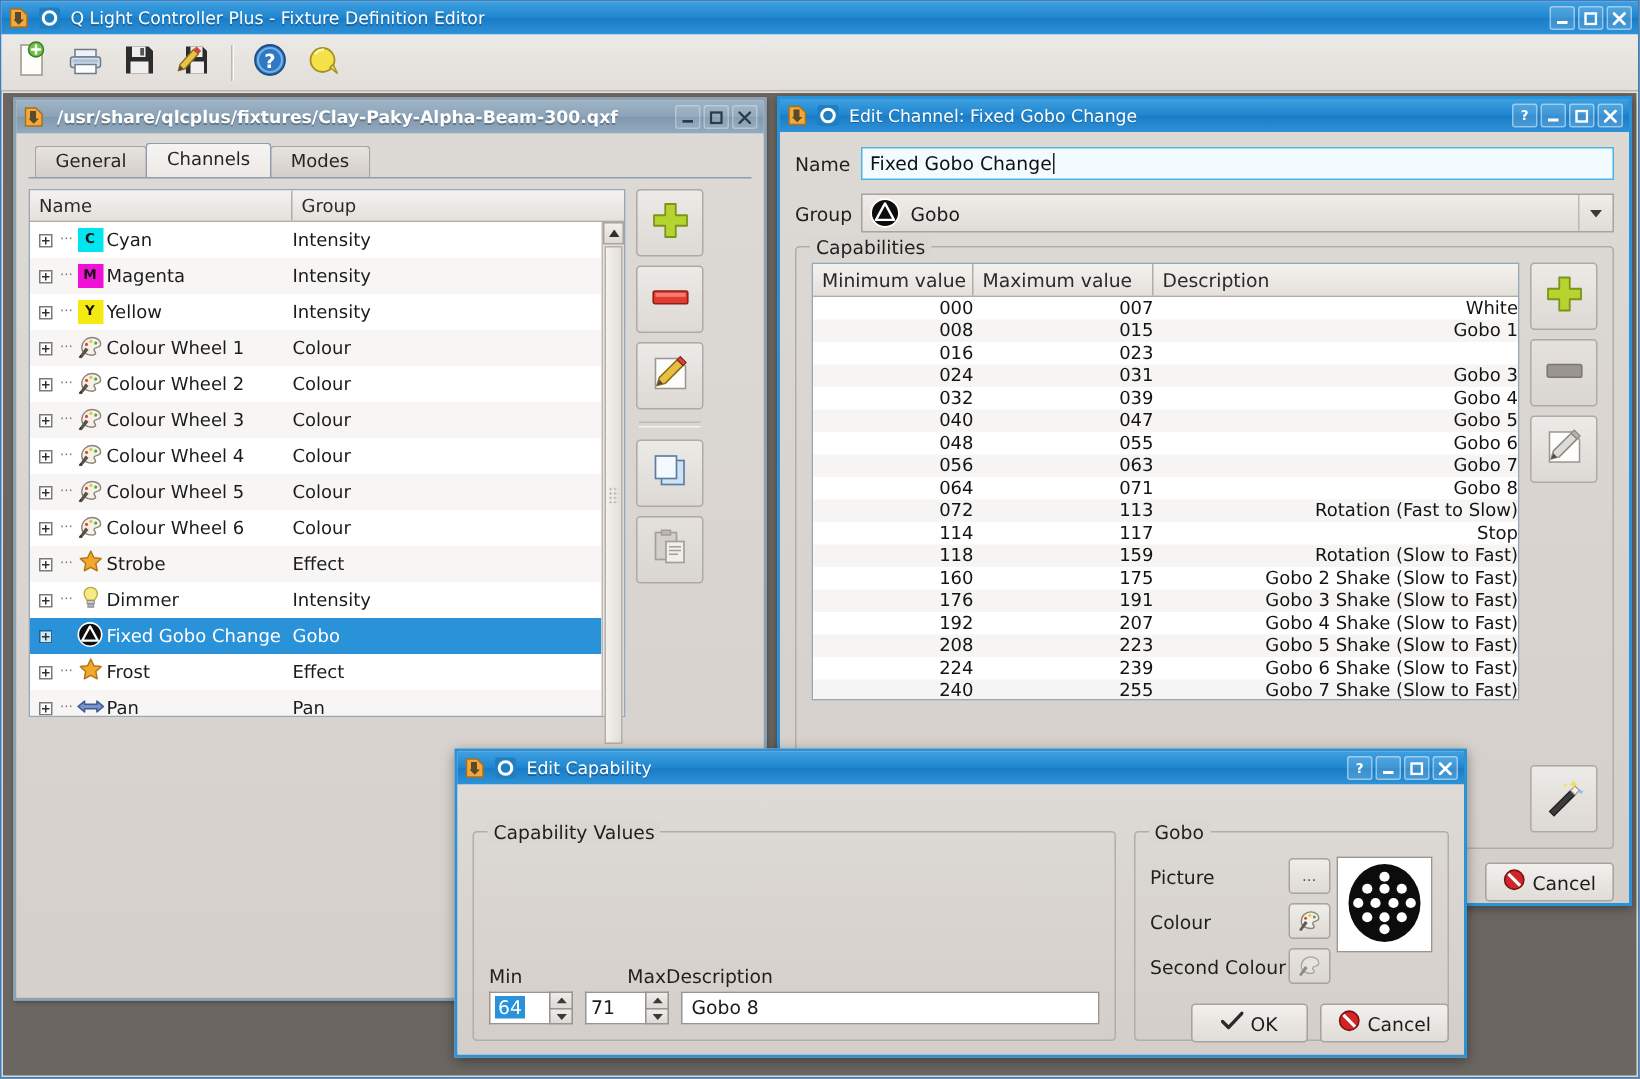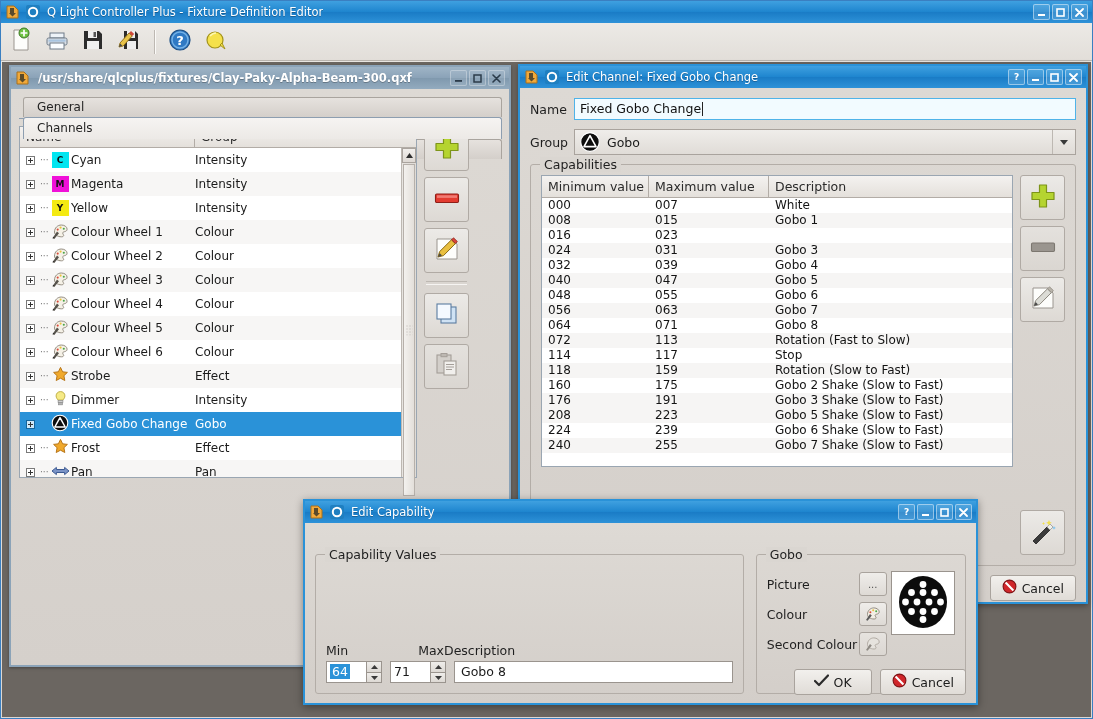--- a/index.html
+++ b/index.html
@@ -39,22 +39,22 @@
   
   .desktop{position:absolute;left:1px;top:61px;right:1px;bottom:1px;background:#6b6661;}
 
   
   .mdi{position:absolute;left:7px;top:3px;width:502px;height:602px;
        background:#d7d2cd;border:2px solid #8ba3b8;box-sizing:border-box;
        box-shadow:0 1px 3px rgba(0,0,0,.35);}
   .mdi .body{position:absolute;left:0;top:22px;right:0;bottom:0;
              background:linear-gradient(#ddd9d4,#d5d0cb);padding:8px 8px 6px 8px;box-sizing:border-box;}
 
-  .tabstrip{display:flex;height:22px;padding-left:4px;
-            border-bottom:1px solid #8d9eb0;box-sizing:border-box;flex-direction:column;}
+  .tabstrip{display:flex;align-items:flex-end;height:22px;padding-left:4px;
+            border-bottom:1px solid #8d9eb0;box-sizing:border-box;}
   .tab{height:20px;line-height:19px;padding:0 13px;font-size:12px;
        background:linear-gradient(#e6e2de,#d4cfca);border:1px solid #a9a49e;
        border-bottom:none;border-radius:3px 3px 0 0;margin-right:-1px;color:#242424;}
   .tab.active{background:linear-gradient(#f6f4f2,#ece9e6);height:22px;line-height:21px;
               border-color:#8d9eb0;position:relative;z-index:2;}
 
   .editarea{display:flex;gap:7px;margin-top:7px;}
   .treewrap{position:relative;width:398px;height:352px;
             background:#ffffff;border:1px solid #9aa6b2;box-sizing:border-box;}
   .hdrrow{display:flex;height:21px;background:linear-gradient(#f4f2f0,#e4e0db);
@@ -117,21 +117,21 @@
                   border-left:1px solid #bdb8b2;}
   .gbox{border:1px solid #b3ada7;border-radius:3px;padding:10px 10px 10px 10px;position:relative;margin-top:8px;}
   .gbox>.lg{position:absolute;top:-8px;left:9px;background:#dad6d1;padding:0 4px;font-size:12.5px;color:#1f1f1f;}
   .capwrap{display:flex;gap:7px;}
   .captbl{flex:1 1 auto;background:#ffffff;border:1px solid #9aa6b2;box-sizing:border-box;height:292px;overflow:hidden;}
   .ch{display:flex;height:22px;background:linear-gradient(#f4f2f0,#e4e0db);border-bottom:1px solid #b2aca6;box-sizing:border-box;}
   .chc{font-size:12.5px;line-height:21px;padding-left:6px;border-right:1px solid #b2aca6;box-sizing:border-box;color:#2a2a2a;}
   .cc1{width:107px;} .cc2{width:120px;} .cc3{flex:1 1 auto;border-right:none;}
   .crow{display:flex;height:15px;font-size:12px;line-height:15px;color:#141414;}
   .crow.alt{background:#f6f5f4;}
-  .crc{padding-left:6px;box-sizing:border-box;}
+  .crc{padding-left:6px;box-sizing:border-box;text-align:right;}
   .rc1{width:107px;} .rc2{width:120px;} .rc3{flex:1 1 auto;}
   .capbtns{display:flex;flex-direction:column;gap:6px;}
   .cancel-row{display:flex;justify-content:flex-end;margin-top:9px;}
   .btn{height:26px;min-width:78px;display:flex;align-items:center;justify-content:center;gap:5px;
        padding:0 11px;background:linear-gradient(#f2f0ed,#e0dcd7);border:1px solid #a9a39d;
        border-radius:3px;box-sizing:border-box;font-size:12.5px;color:#1b1b1b;}
 
   
   .dlg-cap{position:absolute;left:302px;top:498px;width:675px;height:206px;
            background:#d7d2cd;border:2px solid #2a92d8;box-sizing:border-box;
@@ -732,20 +732,25 @@
                   <div class="crow">
                     <span class="crc rc1">160</span>
                     <span class="crc rc2">175</span>
                     <span class="crc rc3">Gobo 2 Shake (Slow to Fast)</span>
                   </div>
                   <div class="crow alt">
                     <span class="crc rc1">176</span>
                     <span class="crc rc2">191</span>
                     <span class="crc rc3">Gobo 3 Shake (Slow to Fast)</span>
                   </div>
+                  <div class="crow">
+                    <span class="crc rc1">192</span>
+                    <span class="crc rc2">207</span>
+                    <span class="crc rc3">Gobo 4 Shake (Slow to Fast)</span>
+                  </div>
                   <div class="crow alt">
                     <span class="crc rc1">208</span>
                     <span class="crc rc2">223</span>
                     <span class="crc rc3">Gobo 5 Shake (Slow to Fast)</span>
                   </div>
                   <div class="crow">
                     <span class="crc rc1">224</span>
                     <span class="crc rc2">239</span>
                     <span class="crc rc3">Gobo 6 Shake (Slow to Fast)</span>
                   </div>

